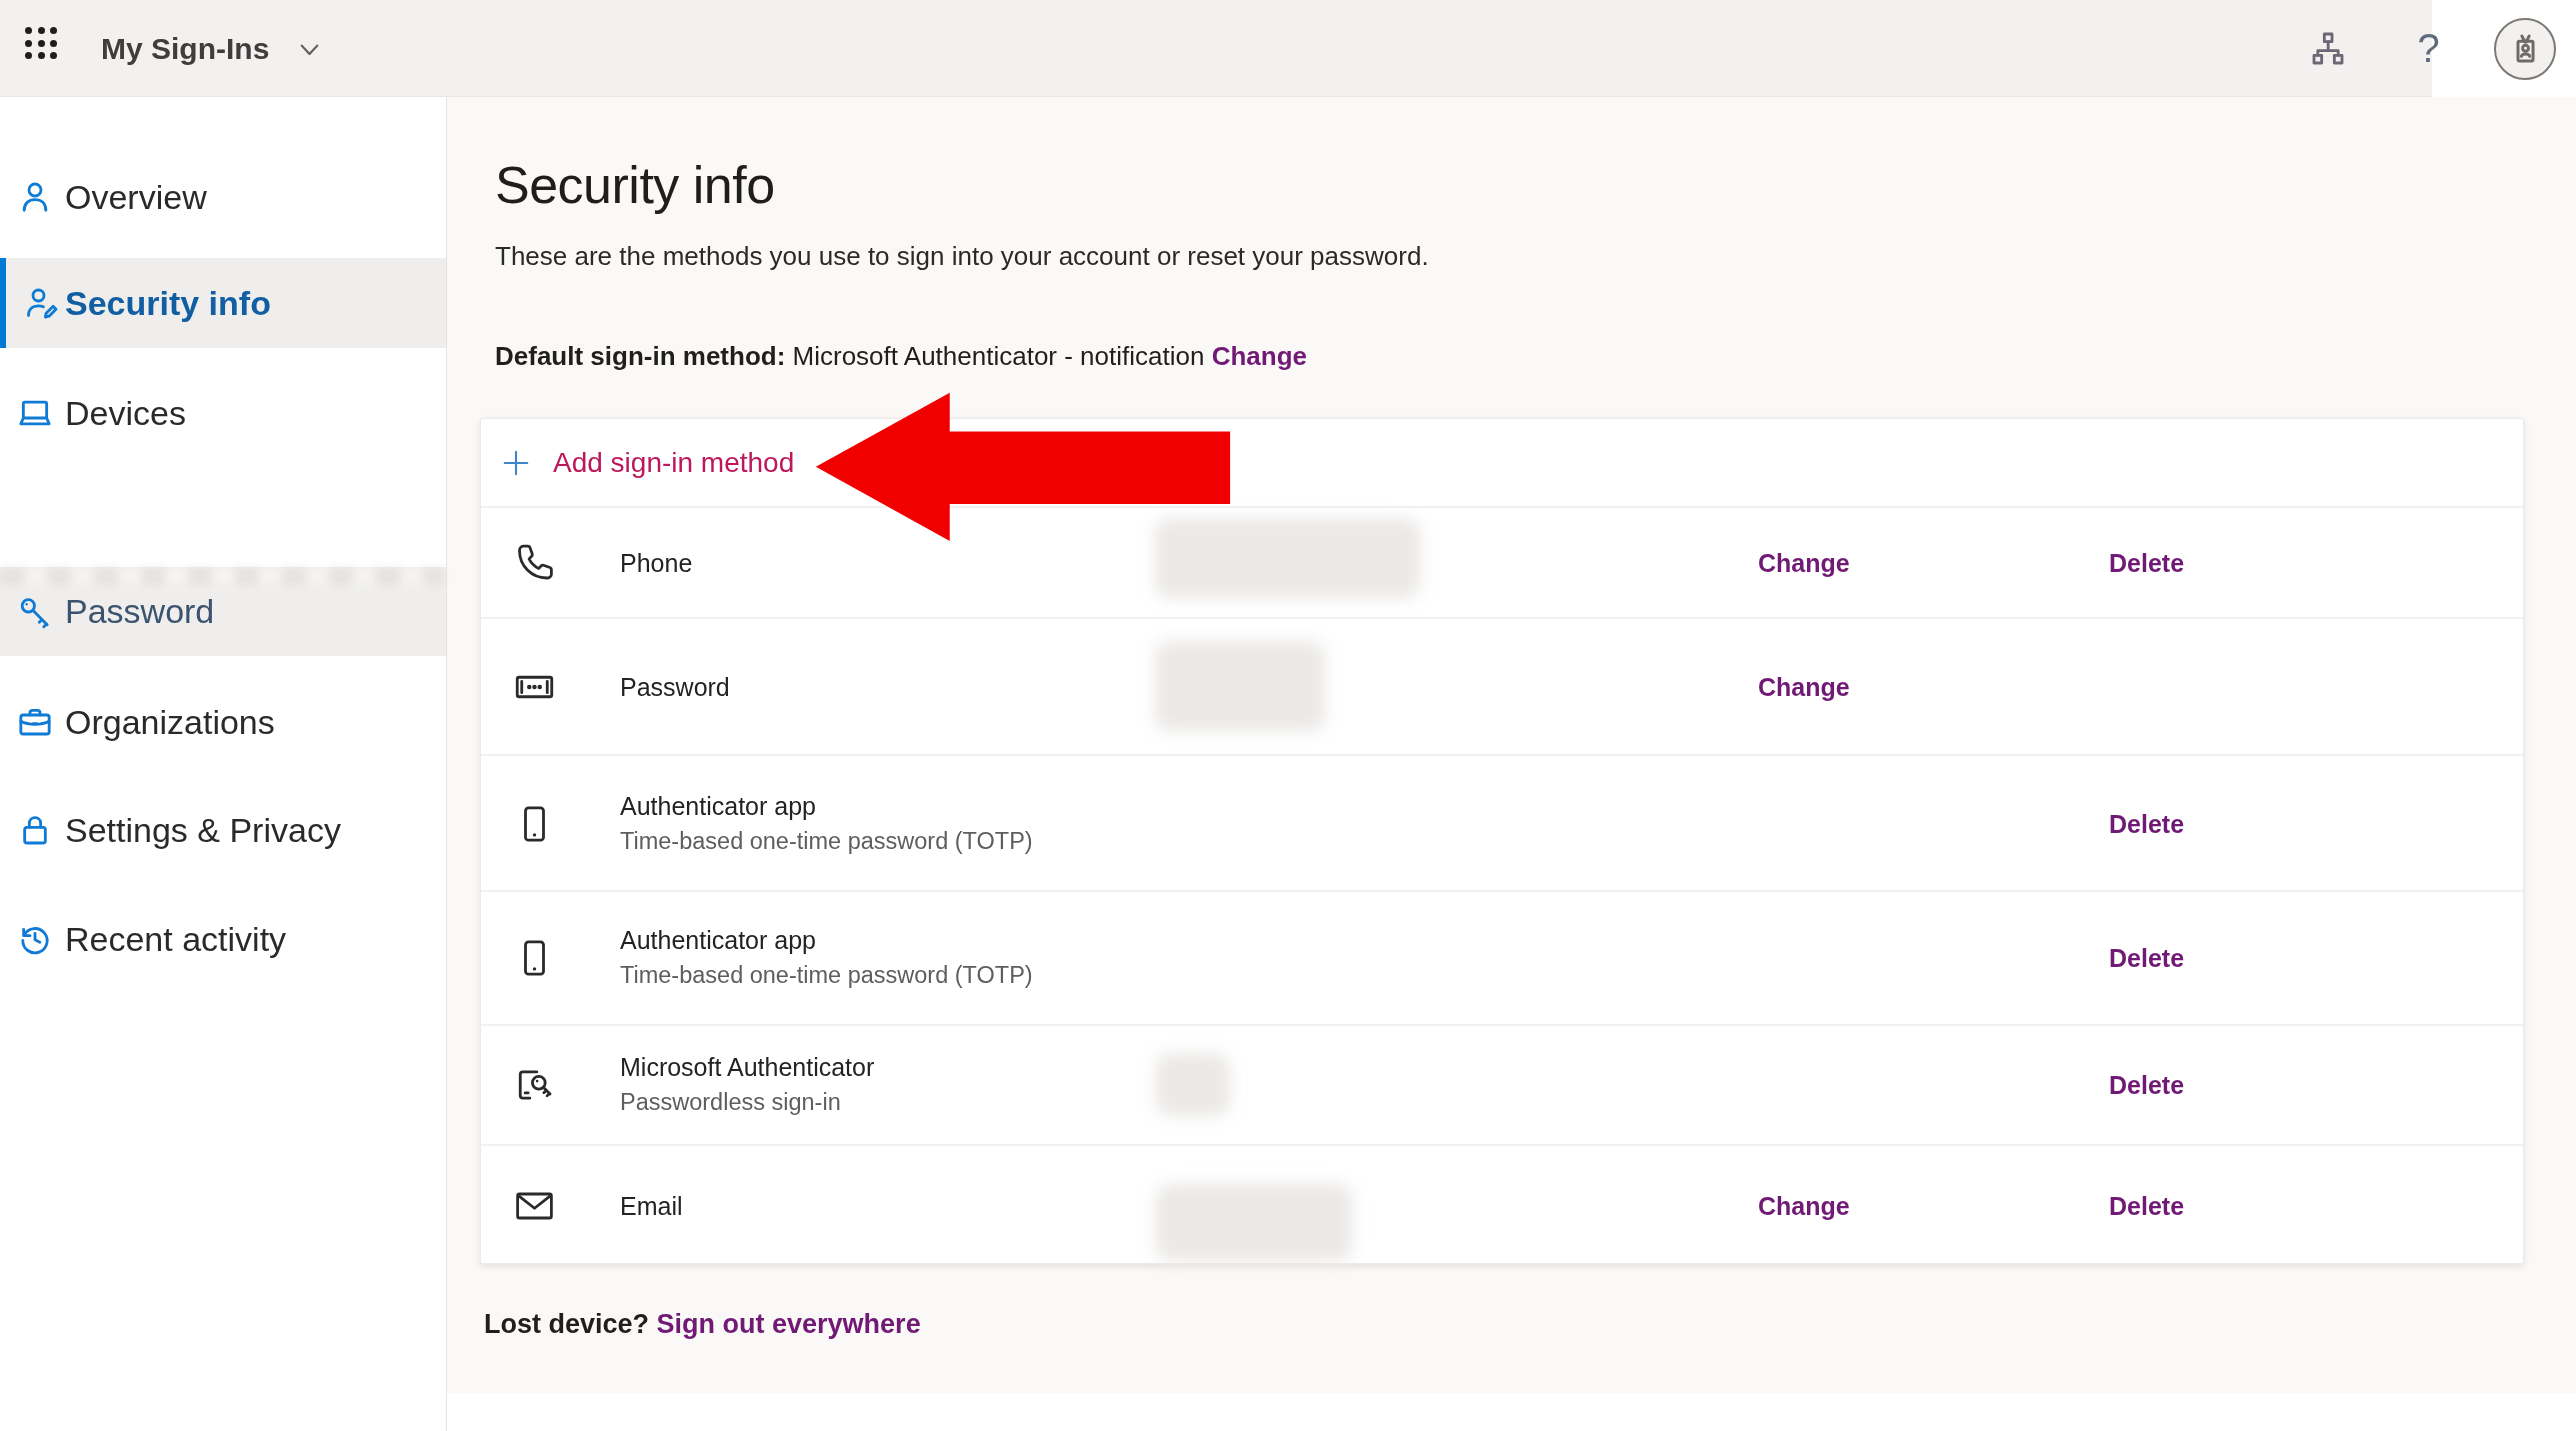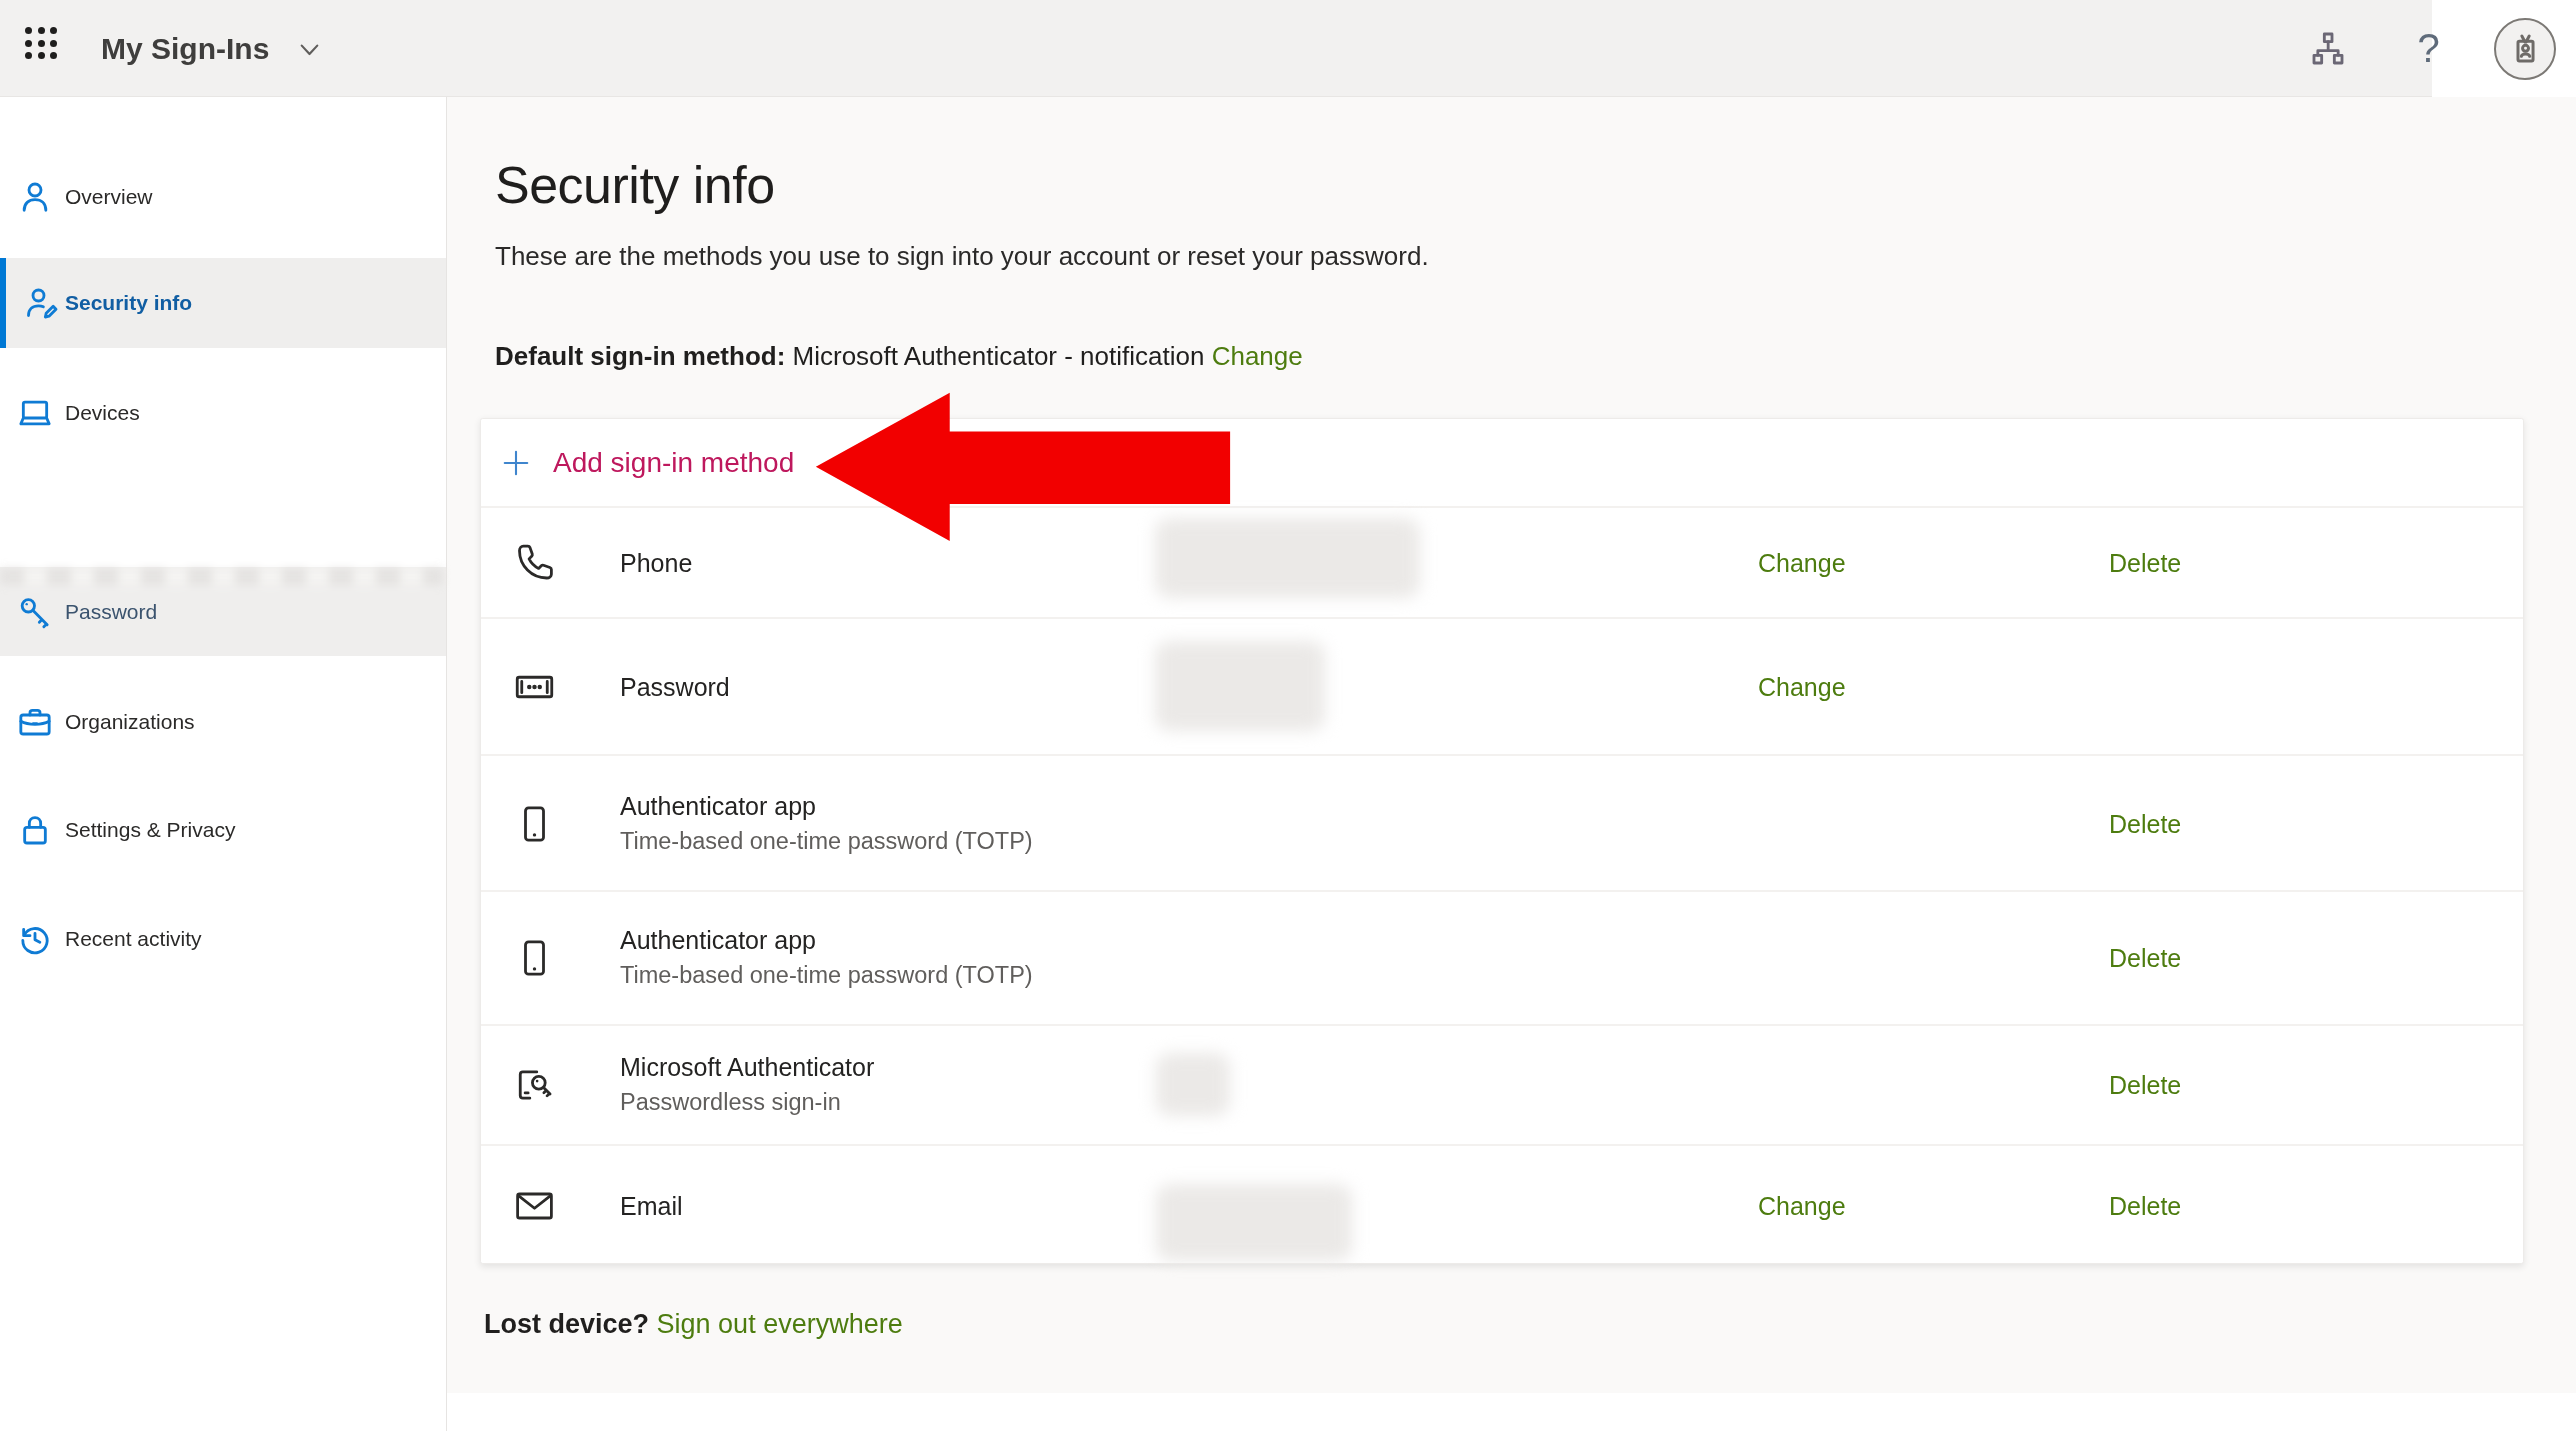--- a/index.html
+++ b/index.html
@@ -23,41 +23,41 @@
   #btn-avatar { left:2487px; width:76px; }
   #avatar-circle { width:62px; height:62px; border:2.3px solid #7c7975; border-radius:50%;
     display:flex; align-items:center; justify-content:center; background:#f2f1f0; }
 
   
   #sidebar { position:absolute; left:0; top:97px; width:447px; height:1335px;
     background:#ffffff; border-right:0.9px solid #e6e4e2; z-index:10; }
   .side-item { position:absolute; left:0; width:446px; height:90px; display:flex;
     align-items:center; cursor:pointer; background:transparent; }
   .side-item .s-icon { position:absolute; left:14.5px; width:40px; height:40px; color:#0f7bd4; }
-  .side-item .s-label { position:absolute; left:65px; font-size:21px; color:#2b2a29; white-space:nowrap; }
+  .side-item .s-label { position:absolute; left:65px; font-size:34px; color:#2b2a29; white-space:nowrap; }
   .side-item.selected { background:#efeeed; }
   .side-item.selected::before { content:""; position:absolute; left:0; top:0; width:6.3px;
     height:100%; background:#0078d4; }
   .side-item.selected .s-label { color:#115ea3; font-weight:700; }
   .side-item.selected .s-icon { left:21px; }
   .side-item.hovered { background:#efeeed; }
   .side-item.hovered .s-label { color:#3b536e; }
   #side-redaction { position:absolute; left:0; top:471px; width:443px; height:17px;
     background:repeating-linear-gradient(90deg,#e2e0de 0 23.5px,#f6f5f3 23.5px 47px);
     filter:blur(4.5px); opacity:.75; }
 
   
   #main { position:absolute; left:447px; top:97px; width:2129px; height:1335px; background:#ffffff; }
   #content-bg { position:absolute; left:0; top:0; width:2129px; height:1296px; background:#faf9f8; }
   #page-title { position:absolute; left:48px; top:58px; font-size:52px; font-weight:300;
     color:#1f1e1d; letter-spacing:-0.5px; }
   #page-desc { position:absolute; left:48px; top:144px; font-size:26px; color:#2b2a29; }
   #default-line { position:absolute; left:48px; top:244px; font-size:26px; color:#201f1e; }
   #default-line b { font-weight:700; }
-  a.blue-link { color:#4d7c0f; text-decoration:none; cursor:pointer; }
+  a.blue-link { color:#701a75; text-decoration:none; cursor:pointer;font-weight:bold; }
 
   
   #methods-card { position:absolute; left:33px; top:321px; width:2044px; height:846px;
     background:#ffffff; border:0.9px solid #edebe9; border-radius:2.7px;
     box-shadow:0 2.7px 7.2px rgba(0,0,0,0.09); }
   .m-row { position:absolute; left:0; width:100%; border-top:2.7px solid #f3f1ef; }
   #row-add { top:0; height:87px; border-top:none; background:none; width:100%;
     text-align:left; cursor:pointer; border-left:none; border-right:none; border-bottom:none; }
   #row-add .plus { position:absolute; left:17px; top:50%; transform:translateY(-50%);
     width:36px; height:36px; color:#3f85cd; }

